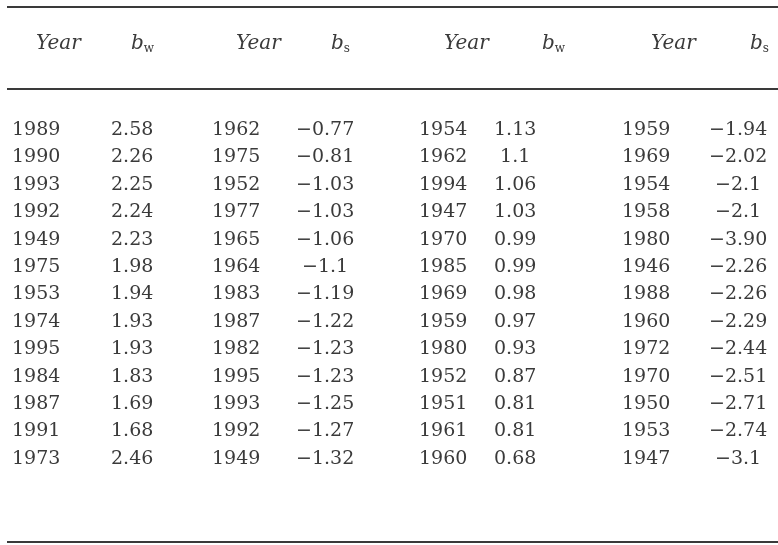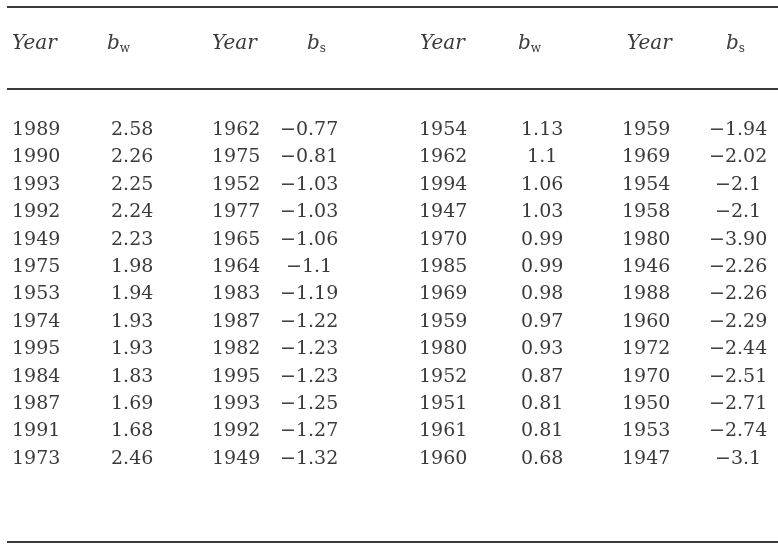--- a/index.html
+++ b/index.html
@@ -2,21 +2,21 @@
 <html><head>
 <meta charset="utf-8">
 <style>
   html, body { margin: 0; padding: 0; background: #ffffff; }
   body { width: 778px; height: 545px; position: relative; overflow: hidden;
          font-family: "DejaVu Serif", "Liberation Serif", serif; color: #3a3a3a; }
   .rule { position: absolute; left: 7px; width: 771px; height: 2px; background: #3a3a3a; }
   .rule.top { top: 6px; }
   .rule.mid { top: 88px; }
   .rule.bottom { top: 541px; }
-  .hdr { position: absolute; top: 30px; font-size: 20px; font-style: italic; white-space: nowrap; }
+  .hdr { position: absolute; top: 30px; font-size: 20px; font-style: italic; white-space: nowrap; margin-left: 24px; }
   .hdr sub { font-style: normal; font-size: 12px; vertical-align: -3px; }
   .col { position: absolute; top: 115px; font-size: 19px; line-height: 27.4px; white-space: nowrap; text-align: center; }
   .col div { height: 27.4px; }
 </style>
 </head>
 <body>
 
 <div class="rule top"></div>
 
 <div>
@@ -71,21 +71,21 @@
       <div>1965</div>
       <div>1964</div>
       <div>1983</div>
       <div>1987</div>
       <div>1982</div>
       <div>1995</div>
       <div>1993</div>
       <div>1992</div>
       <div>1949</div>
     </div>
-  <div class="col" style="left:280px">
+  <div class="col" style="left:296px">
       <div>−0.77</div>
       <div>−0.81</div>
       <div>−1.03</div>
       <div>−1.03</div>
       <div>−1.06</div>
       <div>−1.1</div>
       <div>−1.19</div>
       <div>−1.22</div>
       <div>−1.23</div>
       <div>−1.23</div>
@@ -101,21 +101,21 @@
       <div>1970</div>
       <div>1985</div>
       <div>1969</div>
       <div>1959</div>
       <div>1980</div>
       <div>1952</div>
       <div>1951</div>
       <div>1961</div>
       <div>1960</div>
     </div>
-  <div class="col" style="left:521px">
+  <div class="col" style="left:494px">
       <div>1.13</div>
       <div>1.1</div>
       <div>1.06</div>
       <div>1.03</div>
       <div>0.99</div>
       <div>0.99</div>
       <div>0.98</div>
       <div>0.97</div>
       <div>0.93</div>
       <div>0.87</div>

